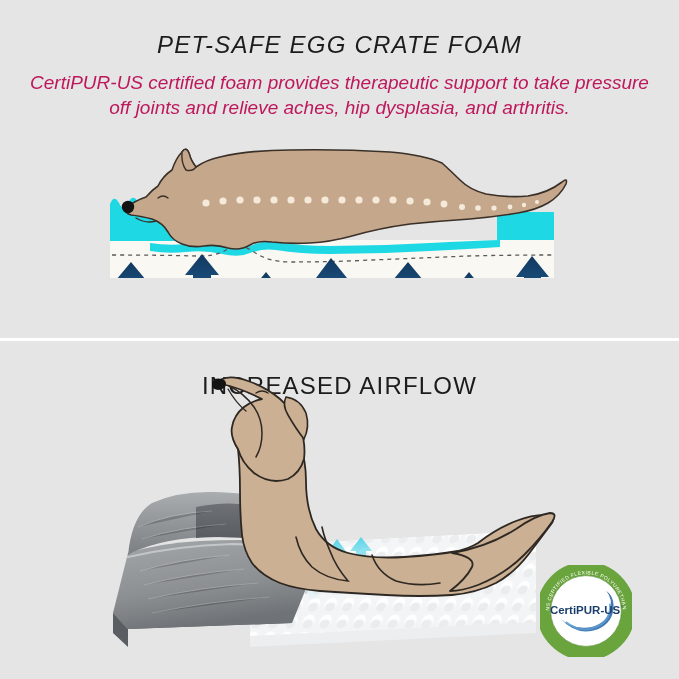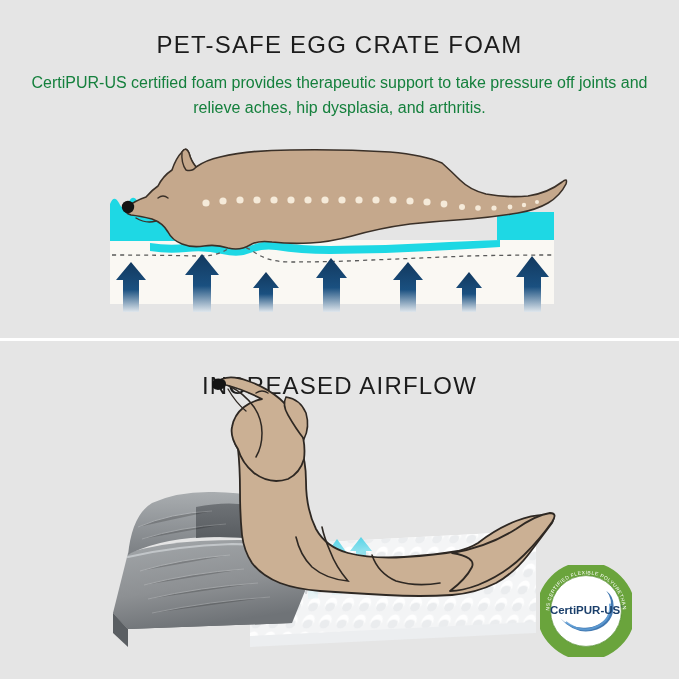--- a/index.html
+++ b/index.html
@@ -4,34 +4,34 @@
 <style>
   html,body{margin:0;padding:0;}
   body{
     width:679px;height:679px;
     background:#e5e5e5;
     font-family:"Liberation Sans", sans-serif;
     overflow:hidden;
     position:relative;
   }
   .panel{position:absolute;left:0;width:679px;overflow:hidden;}
-  #panel-top{top:0;height:338px;background:#e5e5e5;}
+  #panel-top{top:0;height:278px;background:#e5e5e5;font-style:italic;}
   #panel-bottom{top:341px;height:338px;background:#e5e5e5;}
   .divider{position:absolute;left:0;top:338px;width:679px;height:3px;background:#ffffff;}
 
   .headline{
     position:absolute;left:0;width:679px;text-align:center;
     color:#1c1c1c;font-weight:400;letter-spacing:1.2px;
   }
   #top-title{top:31px;font-size:24px;}
   #bottom-title{top:372px;font-size:24px;}
 
   .subcopy{
     position:absolute;left:22px;width:635px;text-align:center;
-    color:#15803d;font-size:16px;line-height:25px;font-weight:400;
+    color:#be185d;font-size:19px;line-height:25px;font-weight:400;
   }
   #top-sub{top:70px;}
 
   .art{position:absolute;left:0;top:0;width:679px;height:338px;}
   .badge-wrap{position:absolute;left:540px;top:565px;width:92px;height:92px;}
 </style>
 </head>
 <body>
 
 <div class="panel" id="panel-top">

